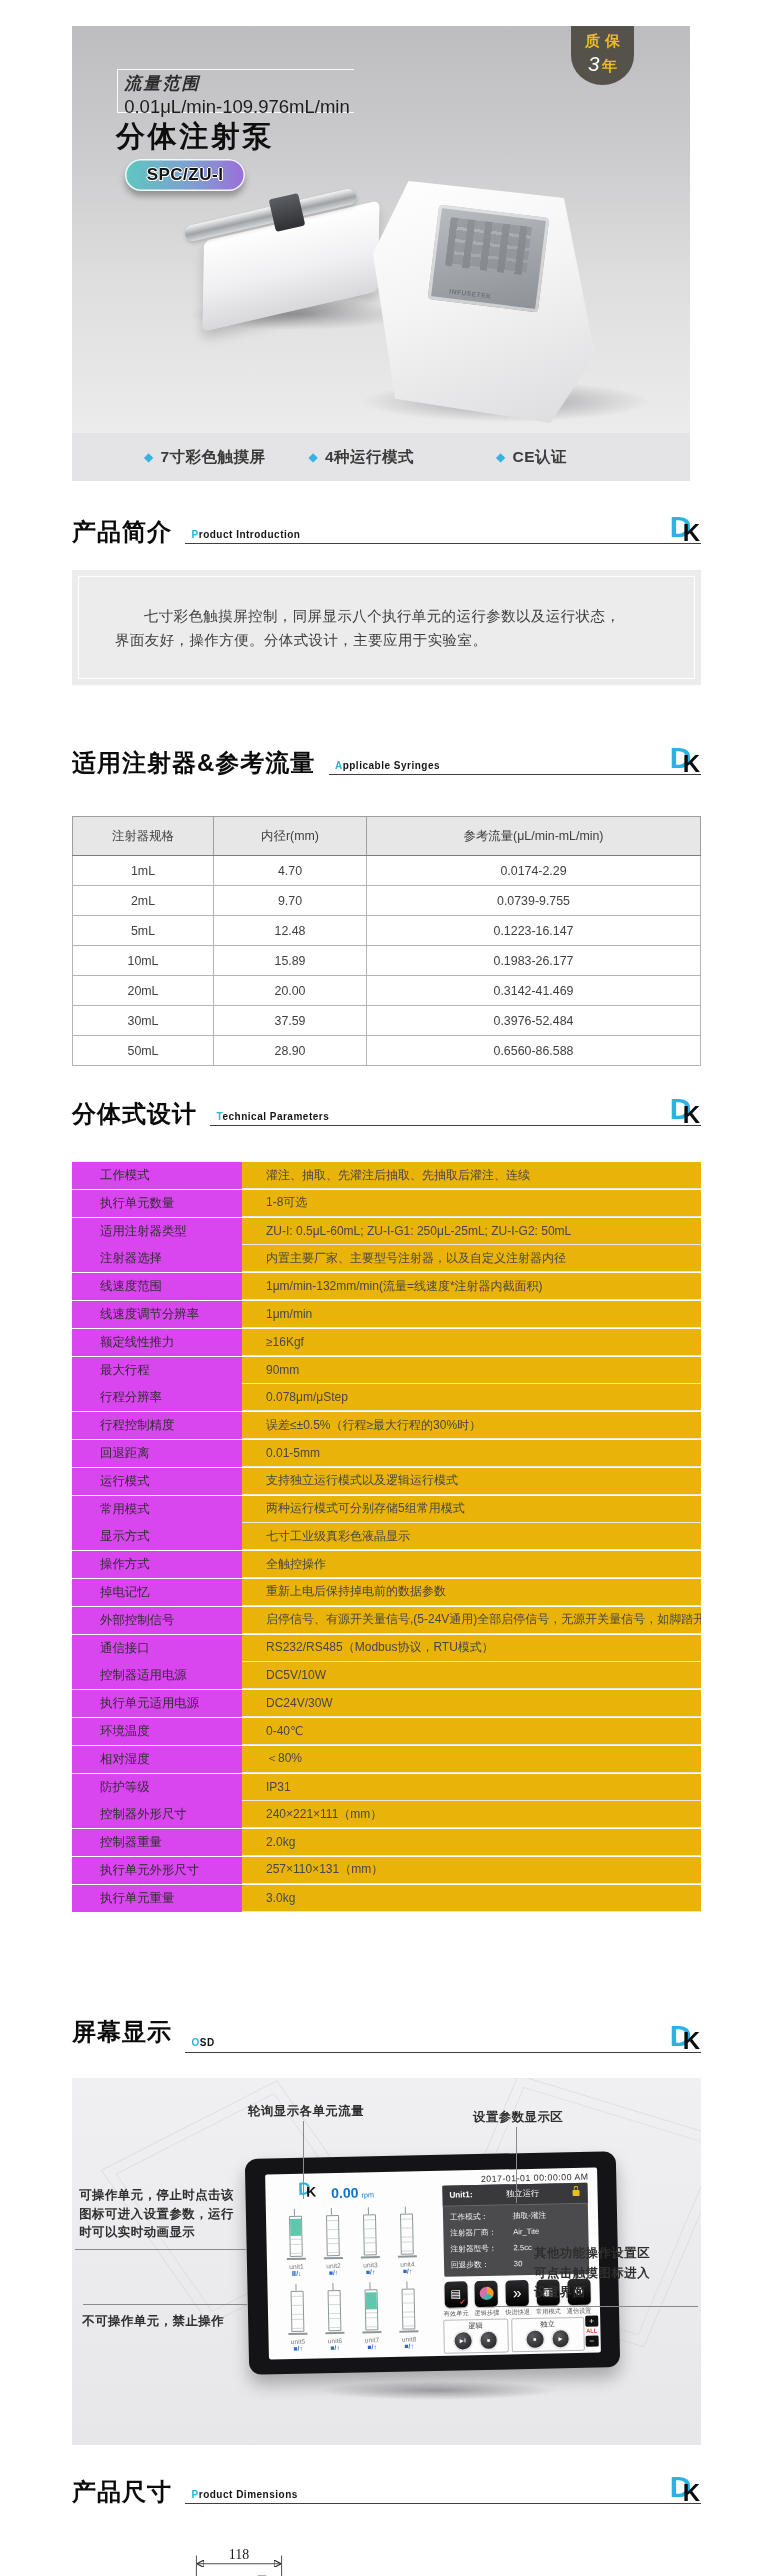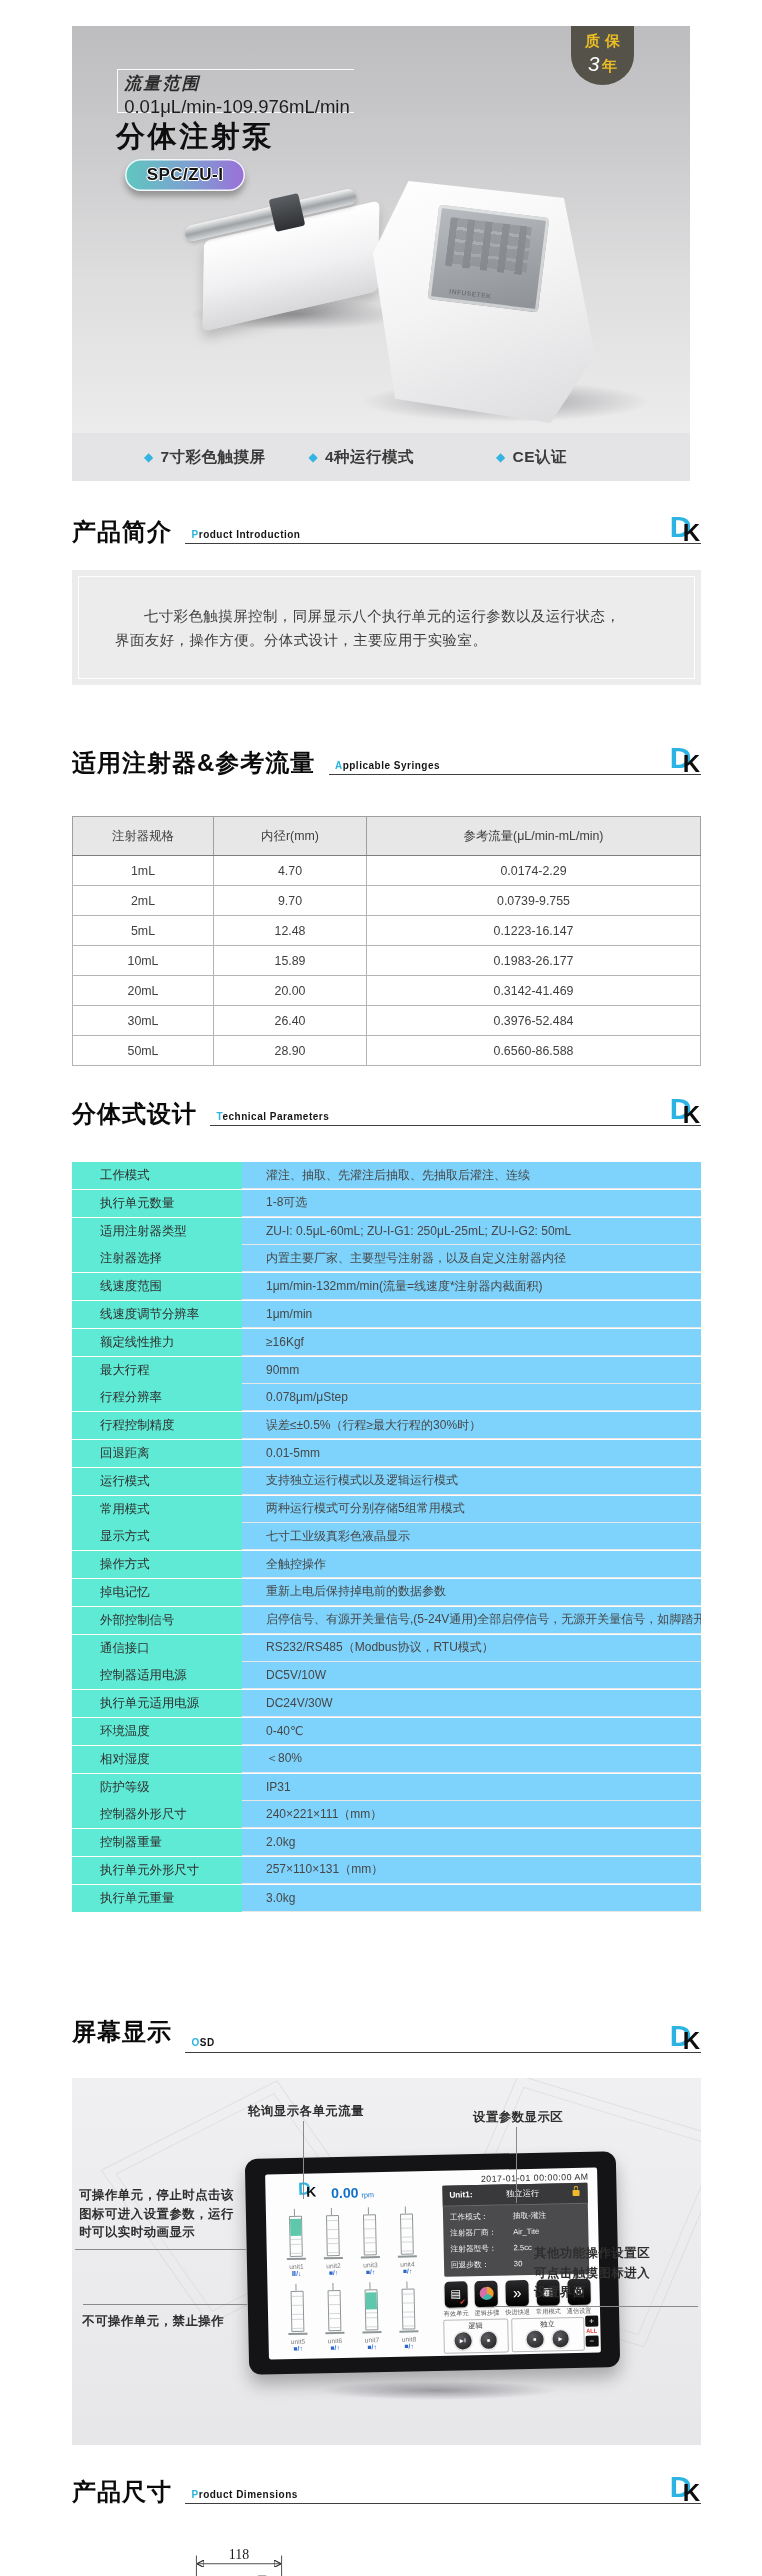--- a/index.html
+++ b/index.html
@@ -109,23 +109,23 @@
   
   .syr-table{position:absolute;left:72px;top:816px;width:629px;border-collapse:collapse;
     font-size:12.4px;color:#3f3f3f;}
   .syr-table th{height:36px;background:#e7e7e8;font-weight:400;border:0.5px solid #9f9f9f;
     border-bottom:1px solid #7d7d7d;text-align:center;}
   .syr-table td{height:27px;border:0.5px solid #b4b4b4;text-align:center;background:#fff;}
   .syr-table{border:1px solid #979797;}
   
   .tech-table{position:absolute;left:72px;top:1162px;width:629px;}
   .trow{display:flex;height:27px;margin-bottom:0.8px;}
-  .tlabel{width:170px;background:#5eead4;display:flex;align-items:center;
+  .tlabel{width:170px;background:#d946ef;display:flex;align-items:center;
     padding-left:28px;box-sizing:border-box;font-size:12.4px;color:#2f2f2f;flex-shrink:0;}
-  .tvalue{flex:1;background:#7dd3fc;display:flex;align-items:center;padding-left:24px;
+  .tvalue{flex:1;background:#eab308;display:flex;align-items:center;padding-left:24px;
     font-size:12px;color:#474747;border-bottom:0.5px solid #e7e7e7;white-space:nowrap;overflow:hidden;}
   
   .osd-box{position:absolute;left:72px;top:2078px;width:629px;height:367px;
     background:linear-gradient(180deg,#f0f0f2 0%,#e7e7ea 100%);overflow:hidden;}
   .ghost{position:absolute;border:1px solid #d2d2d6;opacity:.55;}
   .ghost::after{content:"";position:absolute;left:9.3px;top:9.3px;right:9.3px;bottom:9.3px;border:1px solid #d6d6da;}
   .g1{left:72px;top:31px;width:196px;height:185px;transform:rotate(-27deg) skewX(8deg);}
   .g2{left:397px;top:20.6px;width:222px;height:222px;transform:rotate(17deg) skewX(-6deg);}
   .tablet{position:absolute;left:175px;top:77px;width:371px;height:216px;background:#141416;
     border-radius:12.4px;transform:rotate(-1.2deg);box-shadow:0 10.3px 17.5px rgba(0,0,0,.28);}
@@ -296,21 +296,21 @@
         <td>15.89</td>
         <td>0.1983-26.177</td>
       </tr>
     <tr>
         <td>20mL</td>
         <td>20.00</td>
         <td>0.3142-41.469</td>
       </tr>
     <tr>
         <td>30mL</td>
-        <td>26.40</td>
+        <td>37.59</td>
         <td>0.3976-52.484</td>
       </tr>
     <tr>
         <td>50mL</td>
         <td>28.90</td>
         <td>0.6560-86.588</td>
       </tr>
   </tbody>
 </table>
 

